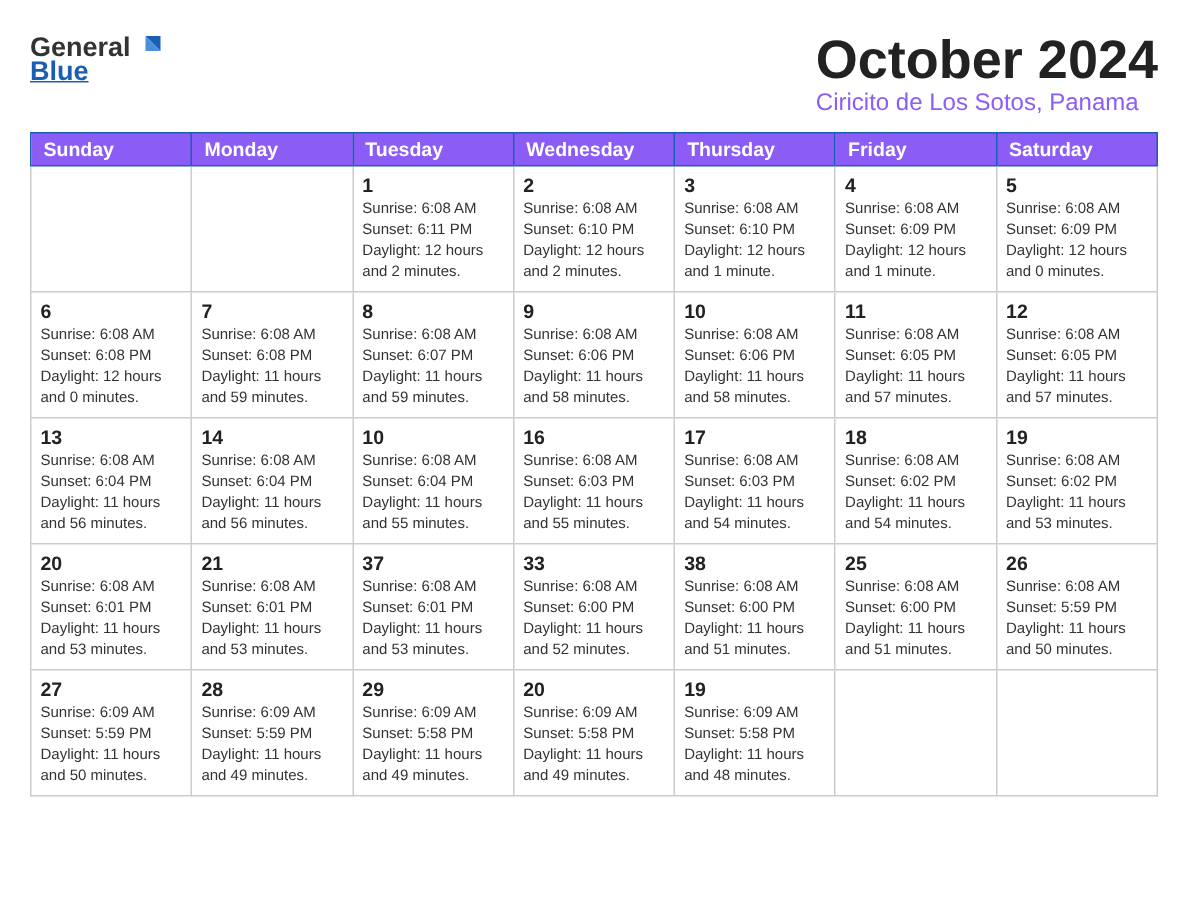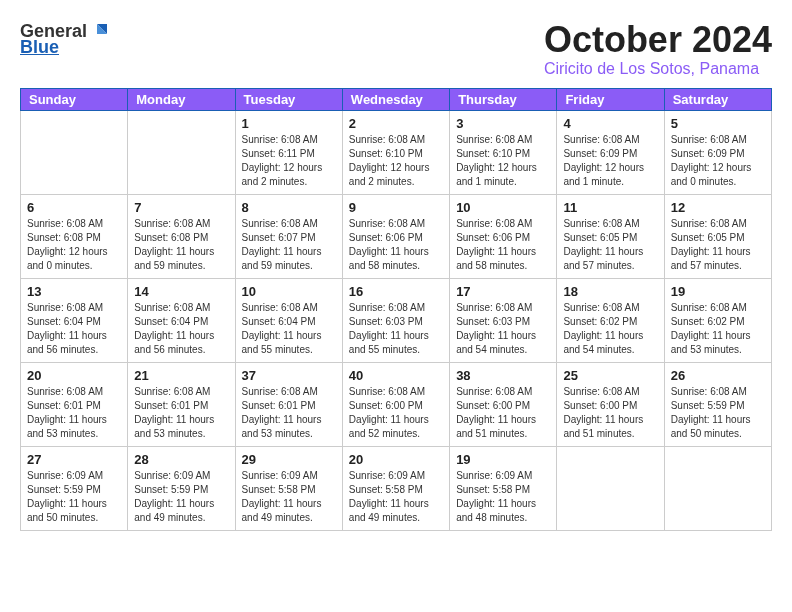--- a/index.html
+++ b/index.html
@@ -260,21 +260,21 @@
 Sunset: 6:01 PM
 Daylight: 11 hours and 53 minutes.</div>
         </td>
         <td>
           <span class="day-num">37</span>
           <div class="day-info" style="white-space: pre-line;">Sunrise: 6:08 AM
 Sunset: 6:01 PM
 Daylight: 11 hours and 53 minutes.</div>
         </td>
         <td>
-          <span class="day-num">40</span>
+          <span class="day-num">33</span>
           <div class="day-info" style="white-space: pre-line;">Sunrise: 6:08 AM
 Sunset: 6:00 PM
 Daylight: 11 hours and 52 minutes.</div>
         </td>
         <td>
           <span class="day-num">38</span>
           <div class="day-info" style="white-space: pre-line;">Sunrise: 6:08 AM
 Sunset: 6:00 PM
 Daylight: 11 hours and 51 minutes.</div>
         </td>

